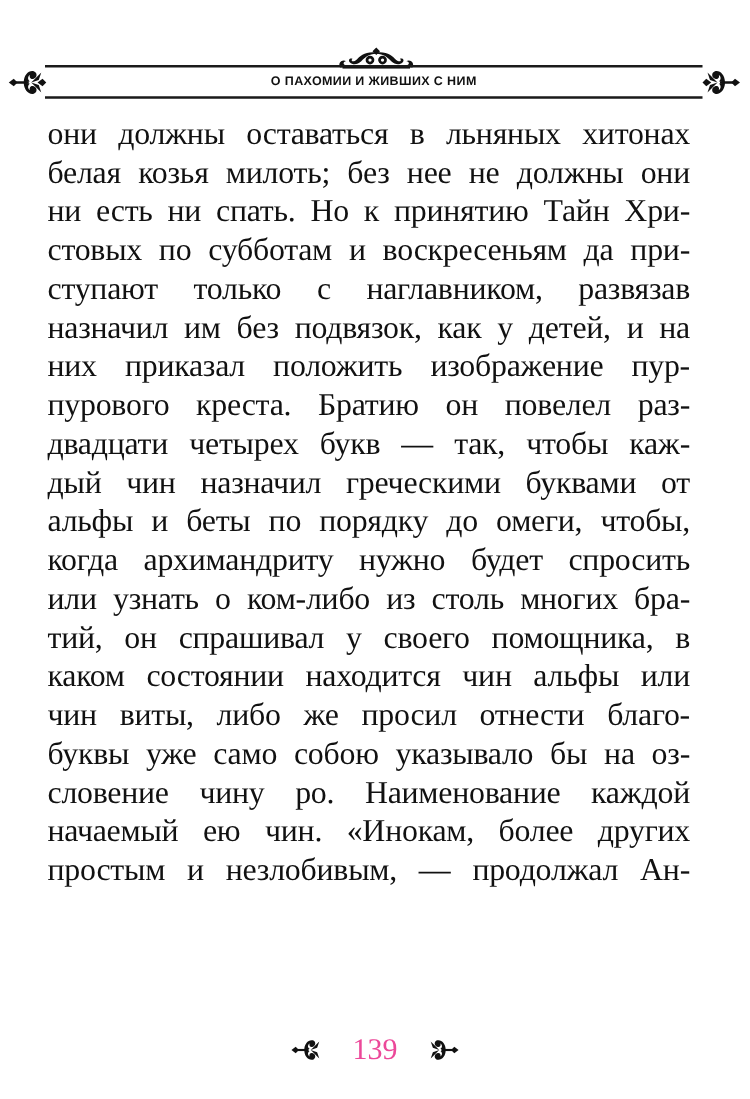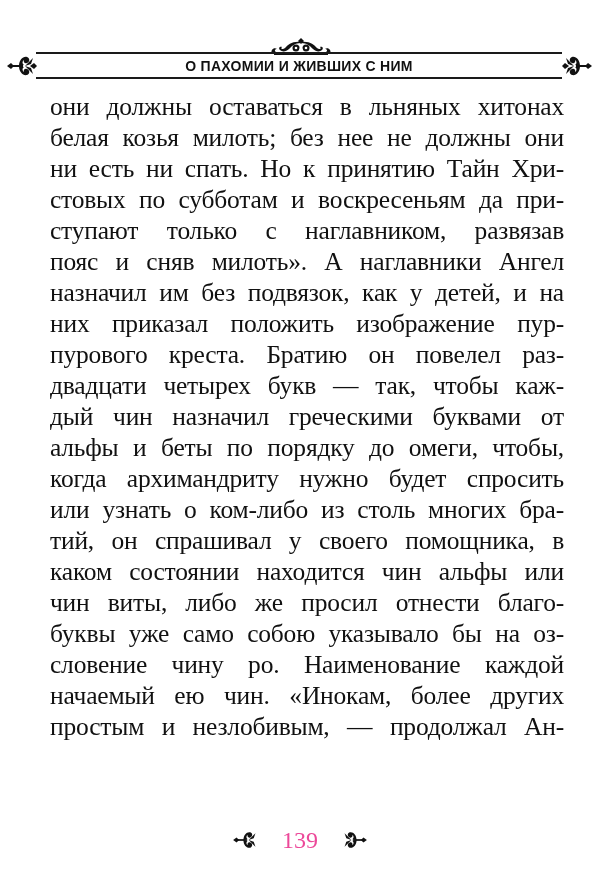--- a/index.html
+++ b/index.html
@@ -32,21 +32,21 @@
   .rule.top { top: 52px; }
   .rule.bottom { top: 77px; }
   .head-title {
     position: absolute;
     left: 36px;
     width: 526px;
     top: 57px;
     height: 18px;
     text-align: center;
     font-family: "Liberation Sans", "DejaVu Sans", sans-serif;
-    font-size: 14px;
+    font-size: 10px;
     font-weight: bold;
     letter-spacing: 0.3px;
     line-height: 18px;
     color: #111;
   }
   .crown {
     position: absolute;
     left: 262px;
     top: 37px;
     width: 78px;
@@ -55,21 +55,21 @@
   .fleuron {
     position: absolute;
     width: 34px;
     height: 28px;
   }
   .fleuron.left { left: 5px; top: 52px; }
   .fleuron.right { left: 560px; top: 52px; }
 
   .body-text {
     position: absolute;
-    left: 50px;
+    left: 38px;
     top: 91px;
     width: 514px;
     margin: 0;
     padding: 0;
     font-family: Liberation Serif, serif;
   }
   .line {
     display: block;
     height: 31px;
     line-height: 31px;
@@ -144,21 +144,20 @@
     </g>
   </svg>
 </div>
 
 <div class="body-text">
   <span class="line">они должны оставаться в льняных хитонах</span>
   <span class="line">белая козья милоть; без нее не должны они</span>
   <span class="line">ни есть ни спать. Но к принятию Тайн Хри-</span>
   <span class="line">стовых по субботам и воскресеньям да при-</span>
   <span class="line">ступают только с наглавником, развязав</span>
-  <span class="line">пояс и сняв милоть». А наглавники Ангел</span>
   <span class="line">назначил им без подвязок, как у детей, и на</span>
   <span class="line">них приказал положить изображение пур-</span>
   <span class="line">пурового креста. Братию он повелел раз-</span>
   <span class="line">двадцати четырех букв — так, чтобы каж-</span>
   <span class="line">дый чин назначил греческими буквами от</span>
   <span class="line">альфы и беты по порядку до омеги, чтобы,</span>
   <span class="line">когда архимандриту нужно будет спросить</span>
   <span class="line">или узнать о ком-либо из столь многих бра-</span>
   <span class="line">тий, он спрашивал у своего помощника, в</span>
   <span class="line">каком состоянии находится чин альфы или</span>

